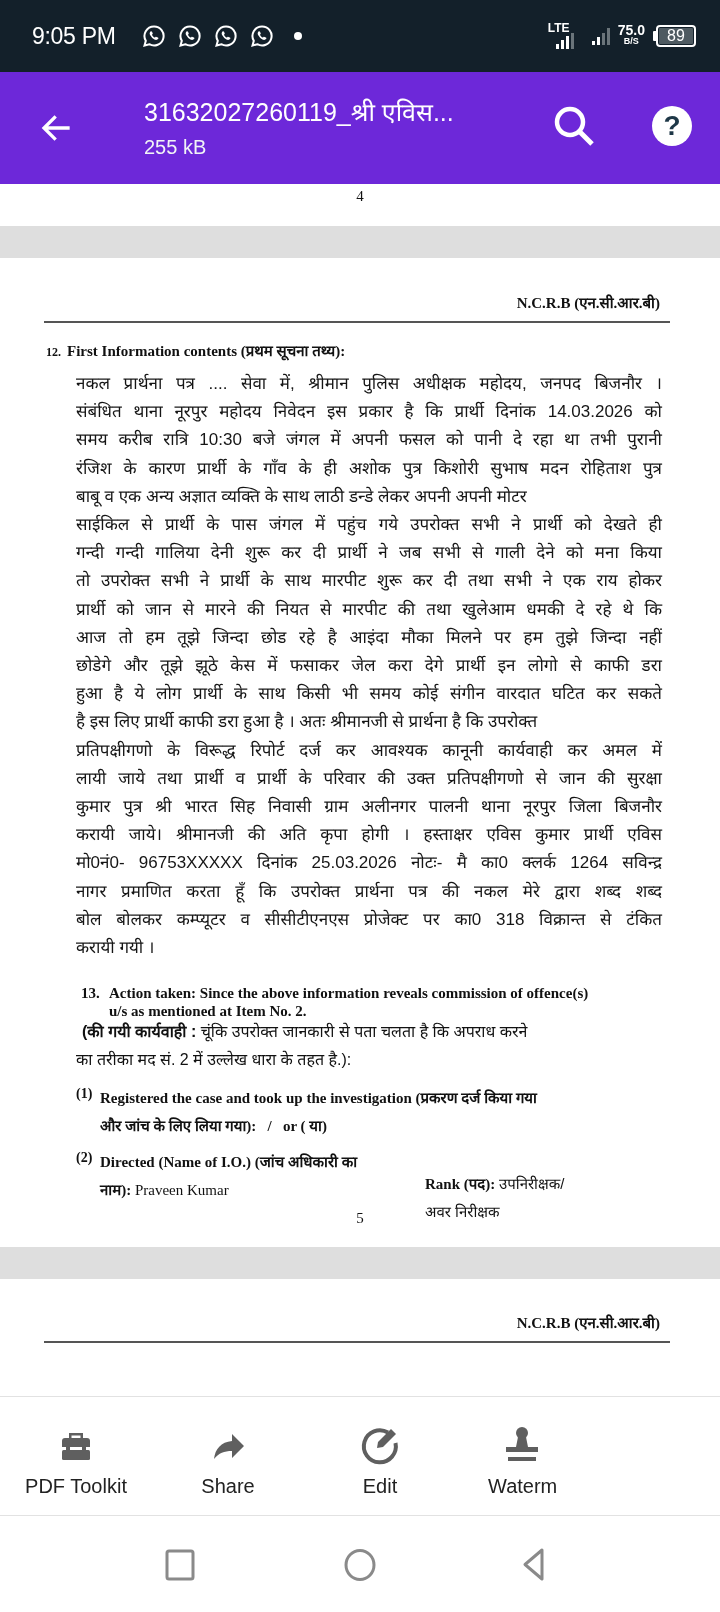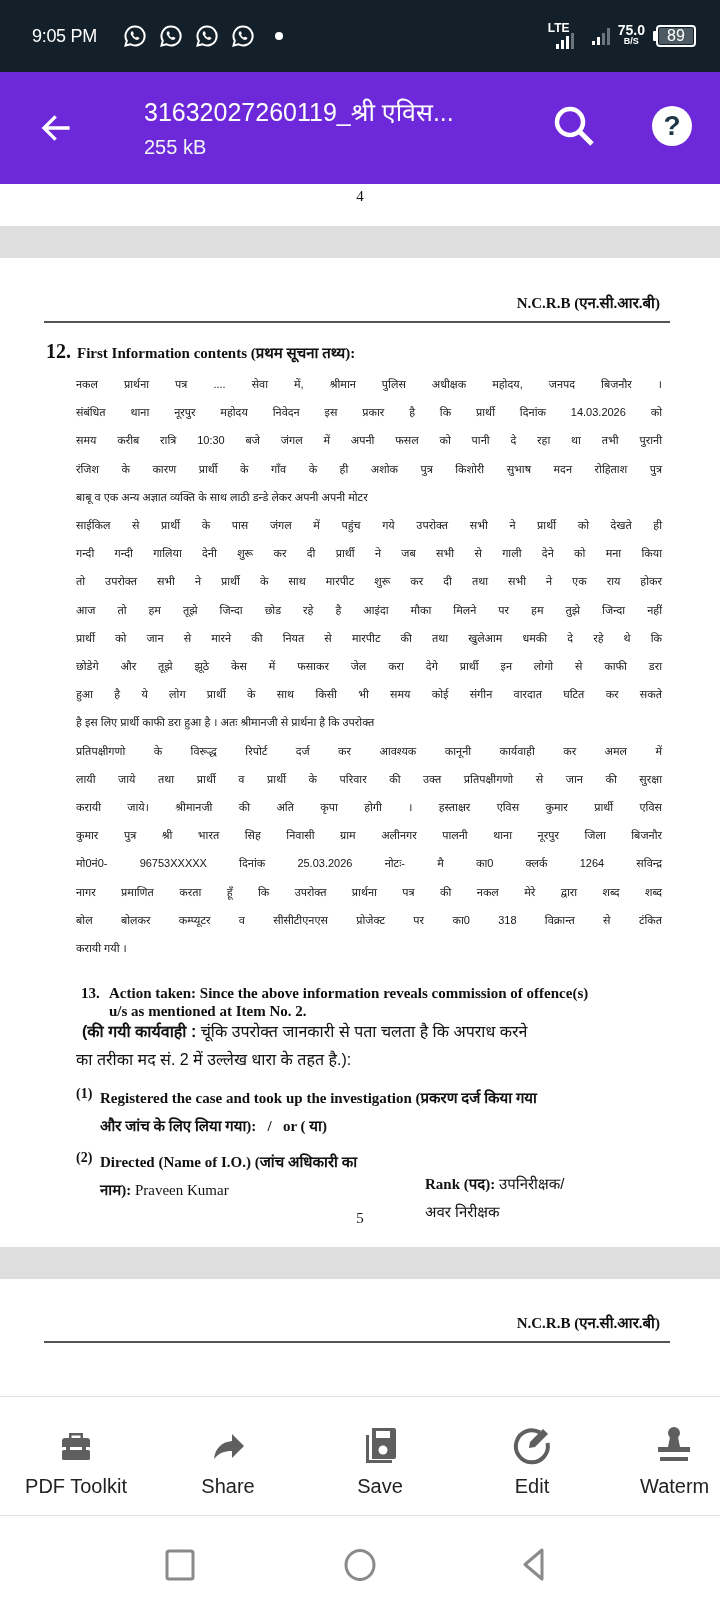--- a/index.html
+++ b/index.html
@@ -1,21 +1,21 @@
 <!DOCTYPE html>
 <html><head>
 <meta charset="utf-8">
 <style>
   * { box-sizing: border-box; margin: 0; padding: 0; }
   html, body { width: 720px; height: 1612px; overflow: hidden; background: #ffffff; }
   body { font-family: "Liberation Sans", sans-serif; position: relative; }
 
   
   .status-bar { position: absolute; top: 0; left: 0; width: 720px; height: 72px; background: #13202a; color: #fff; display: flex; align-items: center; padding: 0 24px 0 32px; }
-  .status-time { font-size: 18px; letter-spacing: -0.3px; margin-right: 26px; }
+  .status-time { font-size: 23px; letter-spacing: -0.3px; margin-right: 26px; }
   .wa-icon { width: 24px; height: 24px; margin-right: 12px; display: inline-block; }
   .status-dot { width: 8px; height: 8px; border-radius: 50%; background: #fff; margin-left: 8px; }
   .status-right { margin-left: auto; display: flex; align-items: center; gap: 8px; }
   .lte { font-size: 12px; font-weight: bold; line-height: 11px; position: relative; width: 30px; height: 26px; }
   .lte .lbl { position: absolute; top: 0; left: 0; }
   .bars { display: flex; align-items: flex-end; gap: 2px; height: 22px; }
   .bars span { width: 3px; background: #fff; display: block; }
   .bars span.dim { background: #6a747a; }
   .netspeed { display: flex; flex-direction: column; align-items: center; line-height: 11px; font-weight: bold; }
   .netspeed .v { font-size: 14px; }
@@ -34,22 +34,22 @@
   .search-btn { position: absolute; left: 548px; top: 28px; width: 56px; height: 56px; }
   .help-btn { position: absolute; left: 652px; top: 34px; width: 40px; height: 40px; border-radius: 50%; background: #fff; color: #1e3747; font-weight: bold; font-size: 28px; display: flex; align-items: center; justify-content: center; }
 
   
   .doc-area { position: absolute; top: 184px; left: 0; width: 720px; height: 1212px; background: #fff; overflow: hidden; font-family: "Liberation Serif", serif; color: #111; }
   .page-num { position: absolute; width: 720px; text-align: center; font-size: 15px; }
   .gap { position: absolute; left: 0; width: 720px; background: #dedede; }
   .ncrb { position: absolute; right: 60px; font-size: 15px; font-weight: bold; }
   .rule { position: absolute; left: 44px; width: 626px; height: 2px; background: #555; }
   .sec-title { position: absolute; left: 46px; font-size: 15px; font-weight: bold; }
-  .sec-title .num { font-size: 20px; margin-right: 6px; }
-  .body-text { position: absolute; left: 76px; width: 586px; font-family: "Liberation Sans", sans-serif; font-size: 11px; line-height: 28.2px; text-align: justify; color: #151515; }
+  .sec-title .num { font-size: 12px; margin-right: 6px; }
+  .body-text { position: absolute; left: 76px; width: 586px; font-family: "Liberation Sans", sans-serif; font-size: 17px; line-height: 28.2px; text-align: justify; color: #151515; }
   .body-text .line { display: block; white-space: nowrap; text-align-last: justify; }
   .body-text .line.last { text-align-last: left; }
   .sec13 { position: absolute; left: 48px; width: 620px; font-size: 15px; }
   .sec13 .head { font-weight: bold; line-height: 18px; display: flex; }
   .sec13 .head .num { width: 28px; flex: none; margin-left: 33px; }
   .hi-para { position: absolute; left: 76px; width: 590px; font-family: "Liberation Sans", sans-serif; font-size: 16px; line-height: 28px; }
   .hi-para b { font-weight: bold; }
   .sub-item { position: absolute; left: 76px; width: 590px; font-size: 15px; line-height: 28px; }
   .sub-item .n { position: absolute; left: 0; top: -4px; font-weight: bold; font-size: 14px; }
   .sub-item .c { margin-left: 24px; font-weight: bold; }
@@ -151,29 +151,29 @@
 
   <div class="body-text" style="top:186px;">
     <span class="line">नकल प्रार्थना पत्र .... सेवा में, श्रीमान पुलिस अधीक्षक महोदय, जनपद बिजनौर ।</span>
     <span class="line">संबंधित थाना नूरपुर महोदय निवेदन इस प्रकार है कि प्रार्थी दिनांक 14.03.2026 को</span>
     <span class="line">समय करीब रात्रि 10:30 बजे जंगल में अपनी फसल को पानी दे रहा था तभी पुरानी</span>
     <span class="line">रंजिश के कारण प्रार्थी के गाँव के ही अशोक पुत्र किशोरी सुभाष मदन रोहिताश पुत्र</span>
     <span class="line last">बाबू व एक अन्य अज्ञात व्यक्ति के साथ लाठी डन्डे लेकर अपनी अपनी मोटर</span>
     <span class="line">साईकिल से प्रार्थी के पास जंगल में पहुंच गये उपरोक्त सभी ने प्रार्थी को देखते ही</span>
     <span class="line">गन्दी गन्दी गालिया देनी शुरू कर दी प्रार्थी ने जब सभी से गाली देने को मना किया</span>
     <span class="line">तो उपरोक्त सभी ने प्रार्थी के साथ मारपीट शुरू कर दी तथा सभी ने एक राय होकर</span>
+    <span class="line">प्रार्थी को जान से मारने की नियत से मारपीट की तथा खुलेआम धमकी दे रहे थे कि</span>
     <span class="line">आज तो हम तूझे जिन्दा छोड रहे है आइंदा मौका मिलने पर हम तुझे जिन्दा नहीं</span>
-    <span class="line">प्रार्थी को जान से मारने की नियत से मारपीट की तथा खुलेआम धमकी दे रहे थे कि</span>
     <span class="line">छोडेगे और तूझे झूठे केस में फसाकर जेल करा देगे प्रार्थी इन लोगो से काफी डरा</span>
     <span class="line">हुआ है ये लोग प्रार्थी के साथ किसी भी समय कोई संगीन वारदात घटित कर सकते</span>
     <span class="line last">है इस लिए प्रार्थी काफी डरा हुआ है । अतः श्रीमानजी से प्रार्थना है कि उपरोक्त</span>
     <span class="line">प्रतिपक्षीगणो के विरूद्ध रिपोर्ट दर्ज कर आवश्यक कानूनी कार्यवाही कर अमल में</span>
     <span class="line">लायी जाये तथा प्रार्थी व प्रार्थी के परिवार की उक्त प्रतिपक्षीगणो से जान की सुरक्षा</span>
+    <span class="line">कुमार पुत्र श्री भारत सिह निवासी ग्राम अलीनगर पालनी थाना नूरपुर जिला बिजनौर</span>
     <span class="line">करायी जाये। श्रीमानजी की अति कृपा होगी । हस्ताक्षर एविस कुमार प्रार्थी एविस</span>
-    <span class="line">कुमार पुत्र श्री भारत सिह निवासी ग्राम अलीनगर पालनी थाना नूरपुर जिला बिजनौर</span>
     <span class="line">मो0नं0- 96753XXXXX दिनांक 25.03.2026 नोटः- मै का0 क्लर्क 1264 सविन्द्र</span>
     <span class="line">नागर प्रमाणित करता हूँ कि उपरोक्त प्रार्थना पत्र की नकल मेरे द्वारा शब्द शब्द</span>
     <span class="line">बोल बोलकर कम्प्यूटर व सीसीटीएनएस प्रोजेक्ट पर का0 318 विक्रान्त से टंकित</span>
     <span class="line last">करायी गयी ।</span>
   </div>
 
   <div class="sec13" style="top:800px;">
     <div class="head">
         <span class="num">13.</span>
       <div>
@@ -228,29 +228,20 @@
     <span class="lbl">PDF Toolkit</span>
   </div>
   <div class="tool">
     <svg viewBox="0 0 44 44">
         <path d="M8 36c1-10 7-17 18-18v-7l12 12-12 12v-7c-8 0-13 2-18 8z" fill="#5f5f5f"></path>
       </svg>
     <span class="lbl">Share</span>
   </div>
   <div class="tool">
     <svg viewBox="0 0 44 44">
-        <path d="M8 12h3v25h23v3H8z" fill="#5f5f5f"></path>
-        <path d="M14 5h22a2 2 0 0 1 2 2v27a2 2 0 0 1-2 2H14z" fill="#5f5f5f"></path>
-        <rect x="18" y="8" width="14" height="7" fill="#fff"></rect>
-        <circle cx="25" cy="27" r="4.5" fill="#fff"></circle>
-      </svg>
-    <span class="lbl">Save</span>
-  </div>
-  <div class="tool">
-    <svg viewBox="0 0 44 44">
         <path d="M30 9.5A16 16 0 1 0 37.5 20" fill="none" stroke="#5f5f5f" stroke-width="4"></path>
         <path d="M33 6l5 5-13 13-6 1 1-6z" fill="#5f5f5f"></path>
       </svg>
     <span class="lbl">Edit</span>
   </div>
   <div class="tool" style="align-items:flex-start; padding-left:44px;">
     <svg viewBox="0 0 44 44" style="margin-left:0;">
         <circle cx="22" cy="10" r="6" fill="#5f5f5f"></circle>
         <path d="M18 14h8l2 10h10v5H6v-5h10z" fill="#5f5f5f"></path>
         <rect x="8" y="34" width="28" height="4" fill="#5f5f5f"></rect>

